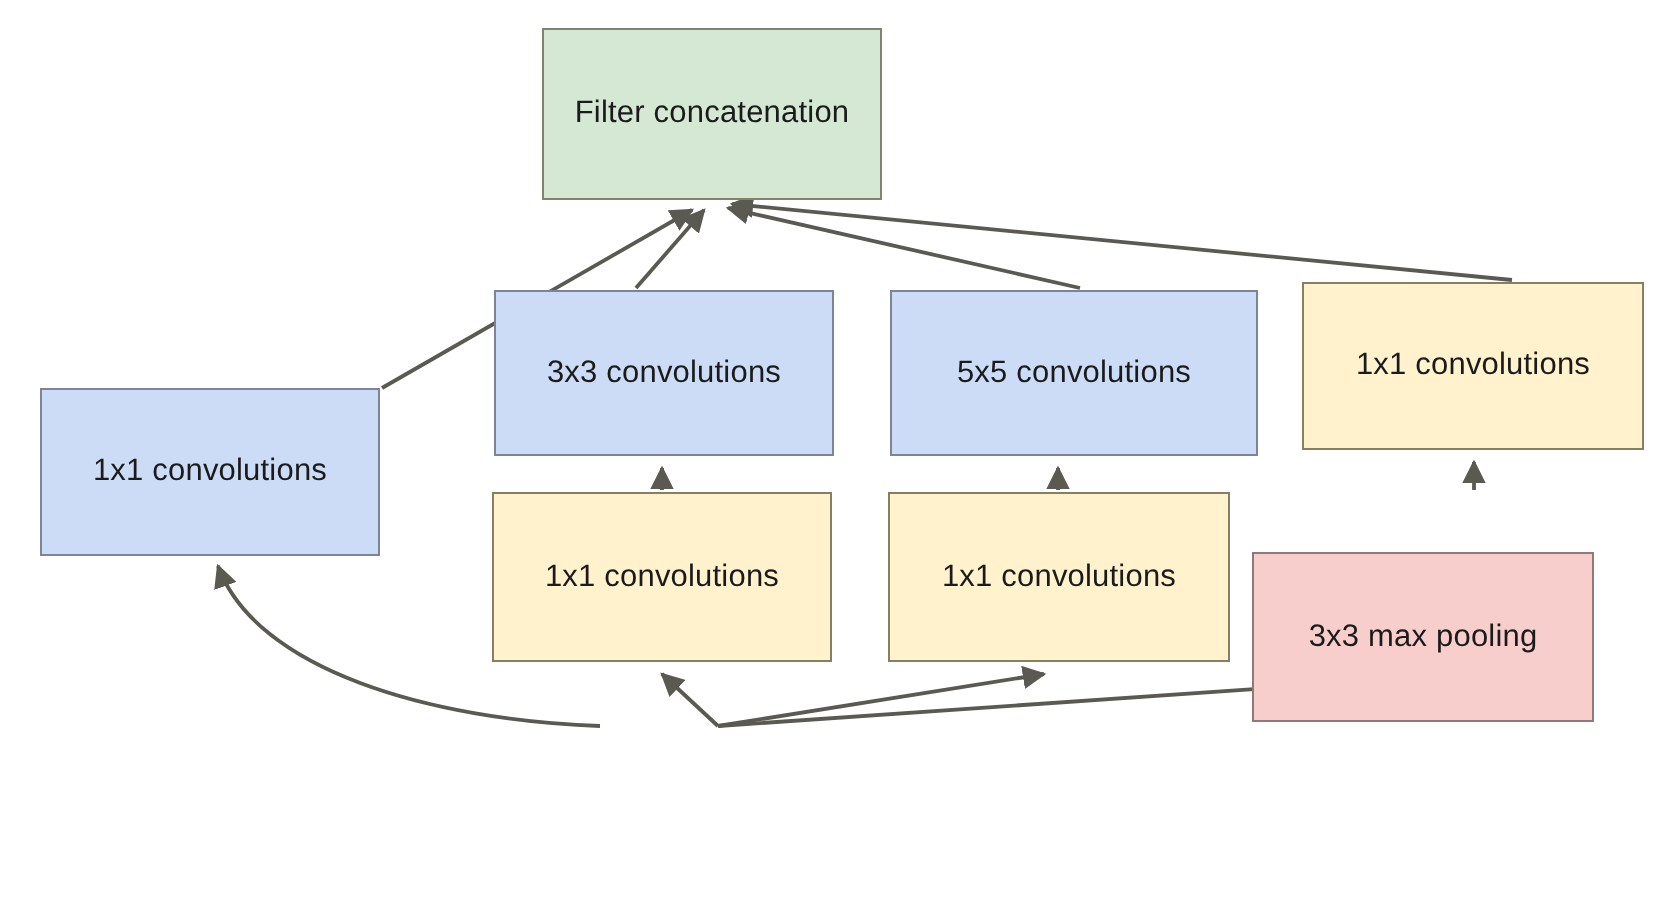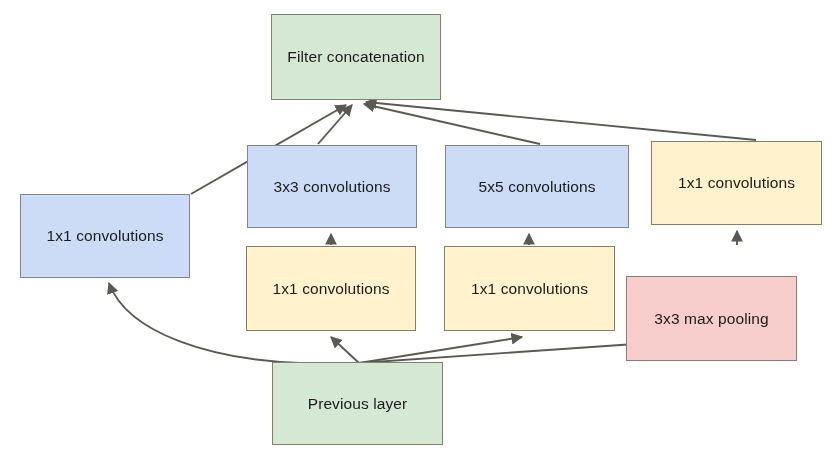--- a/index.html
+++ b/index.html
@@ -93,17 +93,14 @@
   </div>
 
   <div class="node fill-yellow" style="left:444px;top:246px;width:171px;height:85px;">
     <span>1x1 convolutions</span>
   </div>
 
   <div class="node fill-red" style="left:626px;top:246px;width:171px;height:85px;margin-top:30px;">
     <span>3x3 max pooling</span>
   </div>
 
-  <div class="node fill-green" style="left:272px;top:362px;width:171px;height:83px;">
-    <span>Previous layer</span>
-  </div>
 
 </div>
 
 </body></html>

